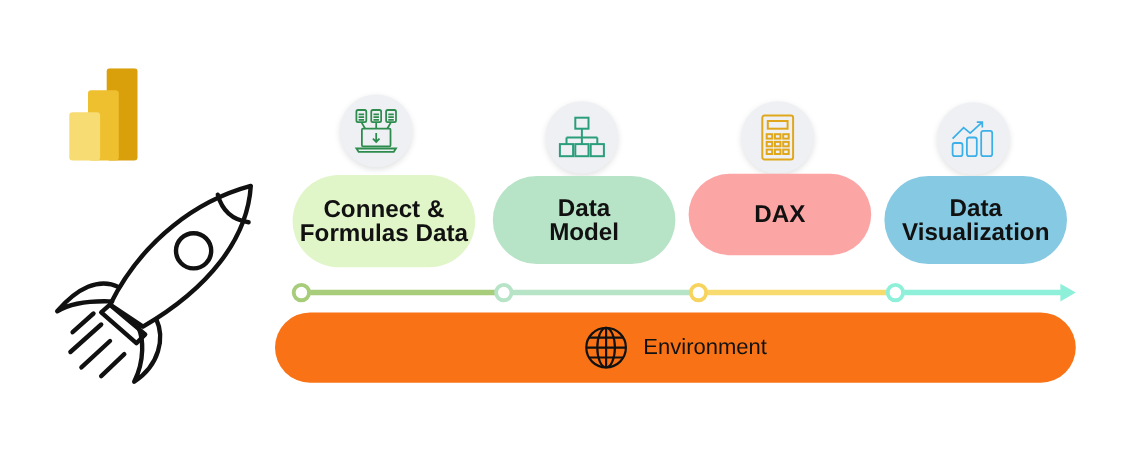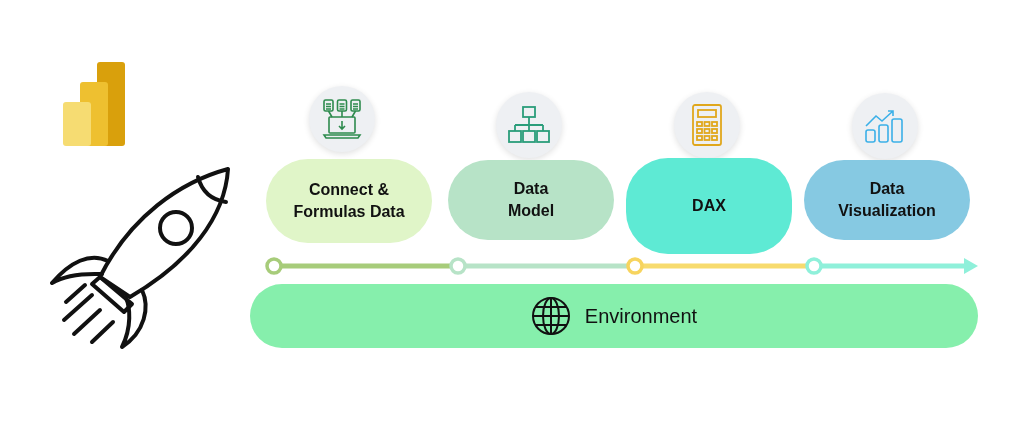--- a/index.html
+++ b/index.html
@@ -1,21 +1,21 @@
 <!DOCTYPE html>
 <html><head>
 <meta charset="utf-8">
 <style>
   html, body { margin: 0; padding: 0; background: #ffffff; }
   body { width: 1024px; height: 427px; position: relative; overflow: hidden; font-family: "Liberation Sans", "DejaVu Sans", sans-serif; }
   .abs { position: absolute; }
   .icon-circle { position: absolute; width: 66px; height: 66px; border-radius: 50%; background: #eef0f3; box-shadow: 0 2px 6px rgba(0,0,0,0.12); display: flex; align-items: center; justify-content: center; }
-  .pill { position: absolute; height: 84px; border-radius: 42px; display: flex; align-items: center; justify-content: center; text-align: center; color: #111; font-weight: bold; font-size: 16px; line-height: 22px; }
+  .pill { position: absolute; height: 84px; border-radius: 42px; display: flex; align-items: center; justify-content: center; text-align: center; color: #111; font-weight: bold; font-size: 22px; line-height: 22px; }
   .pill span { display: block; }
-  .env { position: absolute; left: 250px; top: 284px; width: 728px; height: 64px; border-radius: 32px; background: #86efac; display: flex; align-items: center; justify-content: center; gap: 14px; }
+  .env { position: absolute; left: 250px; top: 284px; width: 728px; height: 64px; border-radius: 32px; background: #f97316; display: flex; align-items: center; justify-content: center; gap: 14px; }
   .env-label { font-size: 20px; color: #111; }
 </style>
 </head>
 <body>
 
 <div class="abs" style="left:62px;top:62px;width:66px;height:86px;">
   <svg width="66" height="86" viewBox="0 0 66 86">
     <rect x="35" y="0" width="28" height="84" rx="3" fill="#d9a00c"></rect>
     <rect x="18" y="20" width="28" height="64" rx="3" fill="#eec030"></rect>
     <rect x="1" y="40" width="28" height="44" rx="3" fill="#f6dc72"></rect>
@@ -89,21 +89,21 @@
       <span>Connect &amp;</span>
       <span>Formulas Data</span>
     </div>
 </div>
 <div class="pill" style="left:448px;top:160px;width:166px;height:80px;background:#b7e3c7;">
   <div>
       <span>Data</span>
       <span>Model</span>
     </div>
 </div>
-<div class="pill" style="left:626px;top:158px;width:166px;height:96px;background:#5eead4;">
+<div class="pill" style="left:626px;top:158px;width:166px;height:74px;background:#fca5a5;">
   <div>
       <span>DAX</span>
     </div>
 </div>
 <div class="pill" style="left:804px;top:160px;width:166px;height:80px;background:#86c9e2;">
   <div>
       <span>Data</span>
       <span>Visualization</span>
     </div>
 </div>

